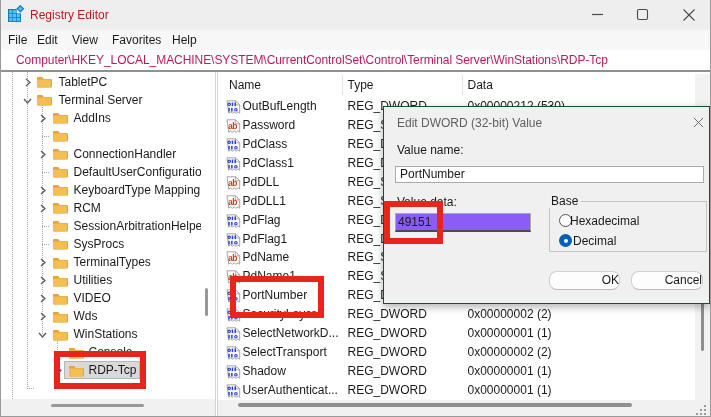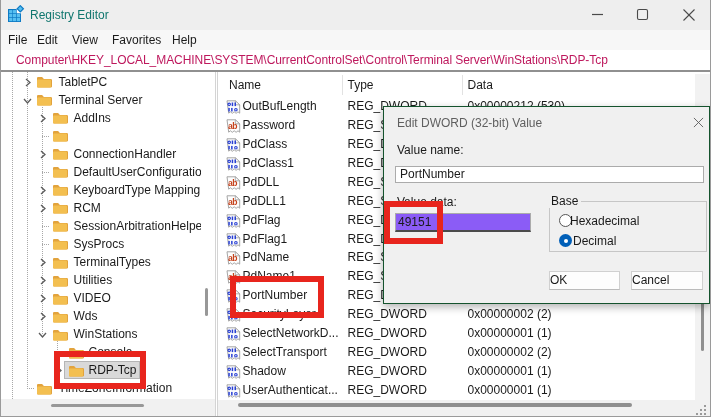--- a/index.html
+++ b/index.html
@@ -2,21 +2,21 @@
 <html><head>
 <meta charset="utf-8">
 <style>
   * { margin:0; padding:0; box-sizing:border-box; }
   html,body { width:711px; height:417px; overflow:hidden; }
   body { font-family:"Liberation Sans", sans-serif; font-size:12px; color:#1a1a1a; background:#fff; position:relative; }
   .abs { position:absolute; }
   
   #win-border { left:0; top:0; width:711px; height:417px; border:1px solid #9a9a9a; border-top:none; pointer-events:none; z-index:50; }
   #titlebar { left:0; top:0; width:711px; height:30px; background:#eeeeee; }
-  #title-text { left:30px; top:0; height:30px; line-height:30px; color:#0f766e; }
+  #title-text { left:30px; top:0; height:30px; line-height:30px; color:#b91c1c; }
   #menubar { left:0; top:30px; width:711px; height:20px; background:#f7f7f7; }
   .menu-item { top:30px; height:20px; line-height:20px; color:#1b1b1b; }
   #addressbar { left:1px; top:50px; width:709px; height:20px; background:#ffffff; }
   #addr-text { left:16px; top:50px; height:20px; line-height:21px; color:#be185d; letter-spacing:-0.06px; }
   #band { left:0px; top:70px; width:711px; height:2px; background:#909090; }
   
   #tree { left:1px; top:72px; width:214px; height:327px; background:#fff; overflow:hidden; }
   .dotv { position:absolute; width:1px; background-image:repeating-linear-gradient(to bottom,#a8a8a8 0 1px,transparent 1px 2px); }
   .doth { position:absolute; height:1px; background-image:repeating-linear-gradient(to right,#a8a8a8 0 1px,transparent 1px 2px); }
   .trow { position:absolute; height:18px; white-space:nowrap; width:200px; overflow:hidden; }
@@ -50,21 +50,21 @@
   .dlg-label { position:absolute; color:#1a1a1a; }
   #inp1 { left:11px; top:59px; width:309px; height:17px; background:#fff; border:1px solid #ababab; line-height:15px; padding-left:4px; }
   #inp2 { left:11px; top:106px; width:136px; height:19px; background:#8b5cf6; border:1px solid #ababab; border-bottom:2px solid #4b4b4b; line-height:16px; padding-left:2px; }
   #grp { left:165px; top:94px; width:158px; height:51px; border:1px solid #c6c6c6; }
   #grp-label { left:164px; top:87px; background:#f0f0f0; padding:0 3px; }
   .radio { position:absolute; width:13px; height:13px; border-radius:50%; }
   #rad1 { left:175px; top:107px; background:#fff; border:1px solid #565656; }
   #rad2 { left:175px; top:127px; background:#005fb8; }
   #rad2 .dot { position:absolute; left:4.5px; top:4.5px; width:4px; height:4px; border-radius:50%; background:#fff; }
   .rlab { position:absolute; }
-  .btn { position:absolute; top:164px; height:19px; background:#fdfdfd; border:1px solid #d0d0d0; border-bottom-color:#bbbbbb; border-radius:0; text-align:left; line-height:17px; color:#1a1a1a; }
+  .btn { position:absolute; top:164px; height:19px; background:#fdfdfd; border:1px solid #d0d0d0; border-bottom-color:#bbbbbb; border-radius:8px; text-align:right; line-height:17px; color:#1a1a1a; }
   #btn-ok { left:165px; width:71px; }
   #btn-cancel { left:247px; width:72px; }
   
   .redbox { position:absolute; border:6px solid #e8251d; z-index:20; }
   #red1 { left:230px; top:276px; width:94px; height:42px; }
   #red2 { left:384px; top:201px; width:59px; height:43px; }
   #red3 { left:54px; top:351px; width:92px; height:38px; }
 </style>
 </head>
 <body>
@@ -261,27 +261,20 @@
       <svg class="chev" style="left:55px;top:5px" width="6" height="9" viewBox="0 0 6 9">
         <polyline points="1,1 5,4.5 1,8" fill="none" stroke="#5c5c5c" stroke-width="1.3"></polyline>
       </svg>
       <svg class="fold" style="left:67px;top:2.5px" width="16" height="13" viewBox="0 0 16 13">
         <path d="M1,3.1 q0,-1.1 1.1,-1.1 h4 l1.8,2 h6.9 q1.2,0 1.2,1.2 v6.2 q0,1.1 -1.2,1.1 h-12.7 q-1.1,0 -1.1,-1.1 z" fill="#e2a33d"></path>
         <rect x="1" y="4.6" width="14" height="7.9" rx="1.1" fill="#f3bf50"></rect>
       </svg>
       <div class="tlabel" style="left:87.5px">RDP-Tcp</div>
     </div>
     <div class="doth" style="left: 26px; top: 316.35px; width: 7px;"></div>
-    <div class="trow" style="left: 0px; top: 307.35px;">
-      <svg class="fold" style="left:35px;top:2.5px" width="16" height="13" viewBox="0 0 16 13">
-        <path d="M1,3.1 q0,-1.1 1.1,-1.1 h4 l1.8,2 h6.9 q1.2,0 1.2,1.2 v6.2 q0,1.1 -1.2,1.1 h-12.7 q-1.1,0 -1.1,-1.1 z" fill="#e2a33d"></path>
-        <rect x="1" y="4.6" width="14" height="7.9" rx="1.1" fill="#f3bf50"></rect>
-      </svg>
-      <div class="tlabel" style="left:57.5px">TimeZoneInformation</div>
-    </div>
   </div>
 <div class="abs" id="tree-vscroll"></div>
 <div class="abs" id="tree-hscroll-track"></div>
 <div class="abs" id="tree-hscroll-thumb"></div>
 
 <div class="abs" id="split1"></div>
 <div class="abs" id="split2"></div>
 
 <div class="abs" id="rpane">
     <div class="hdr" style="left:11px">Name</div>

